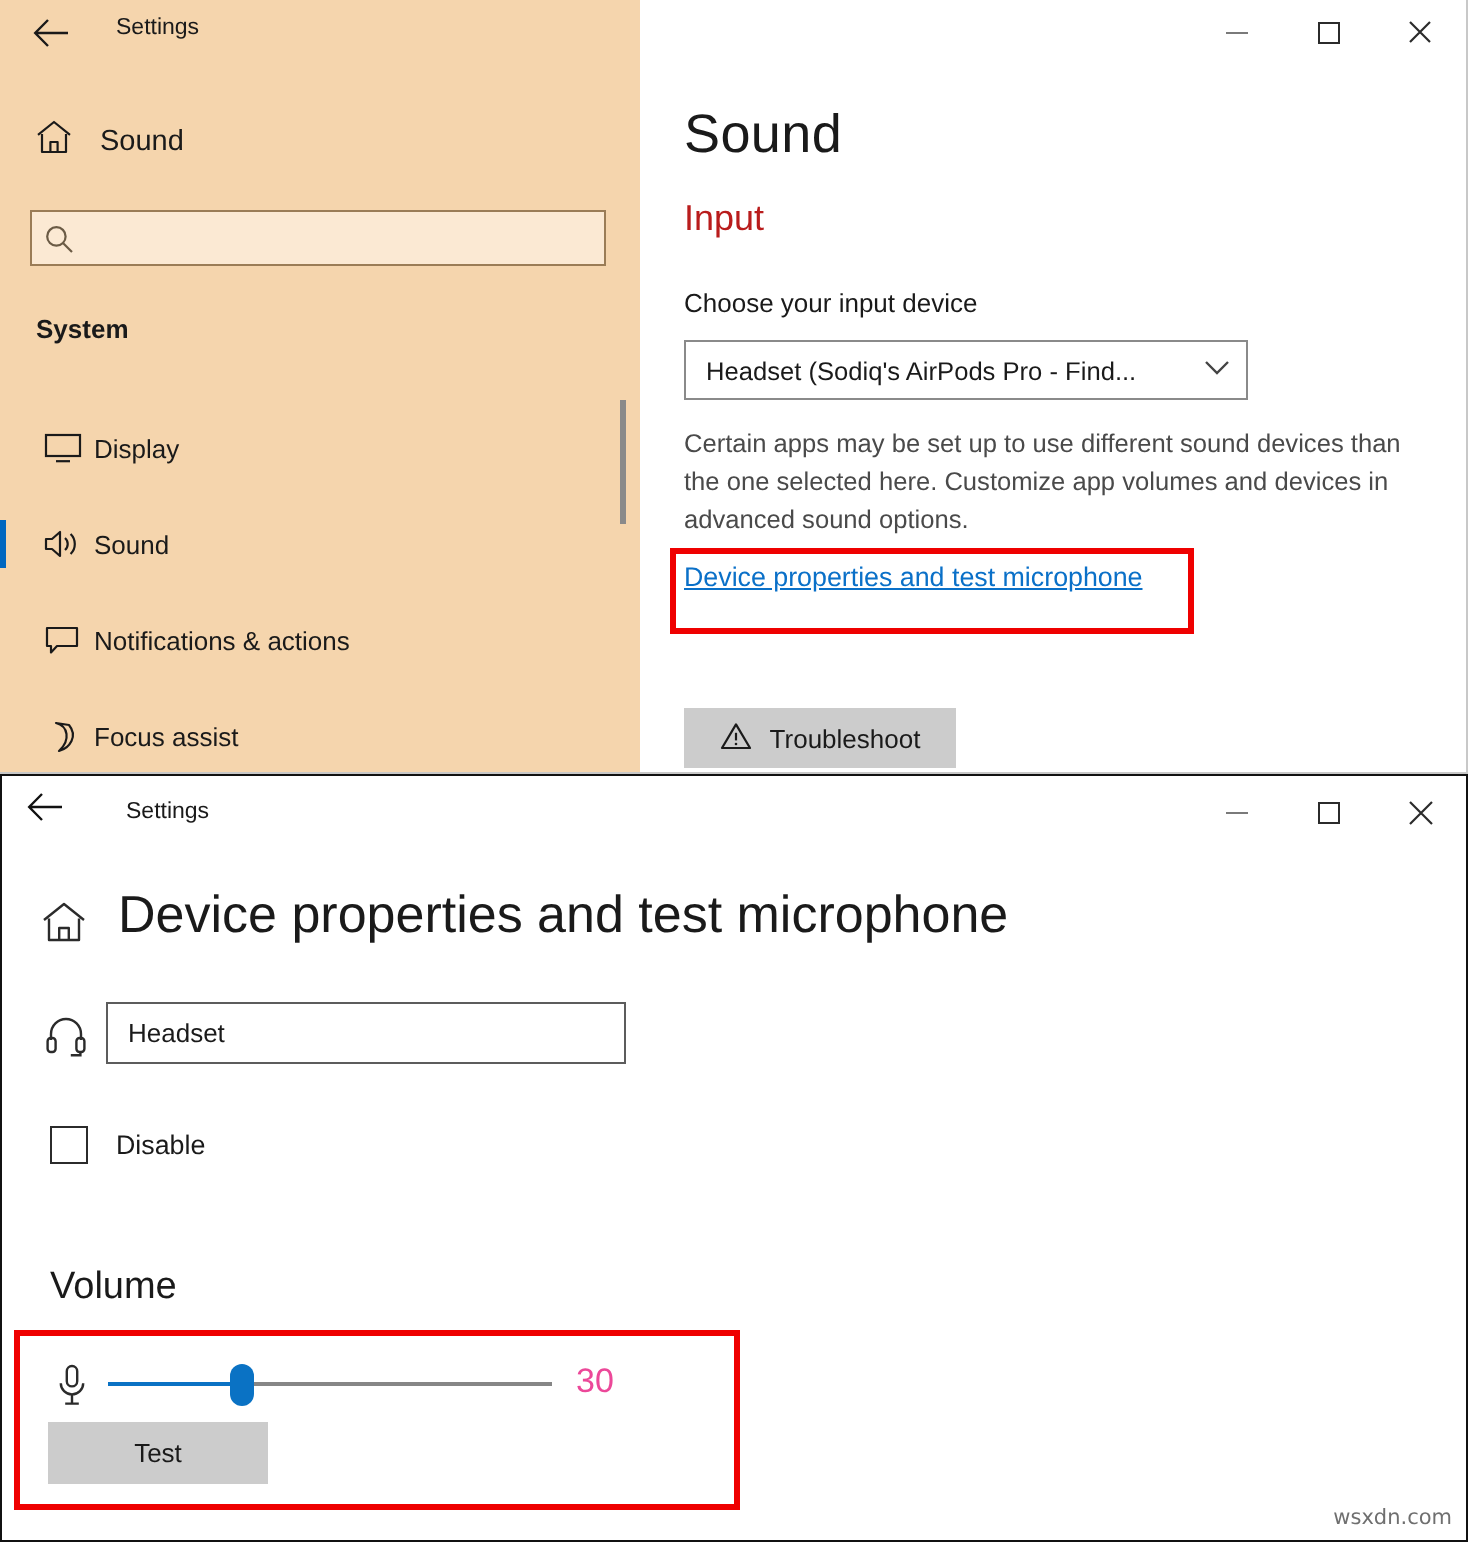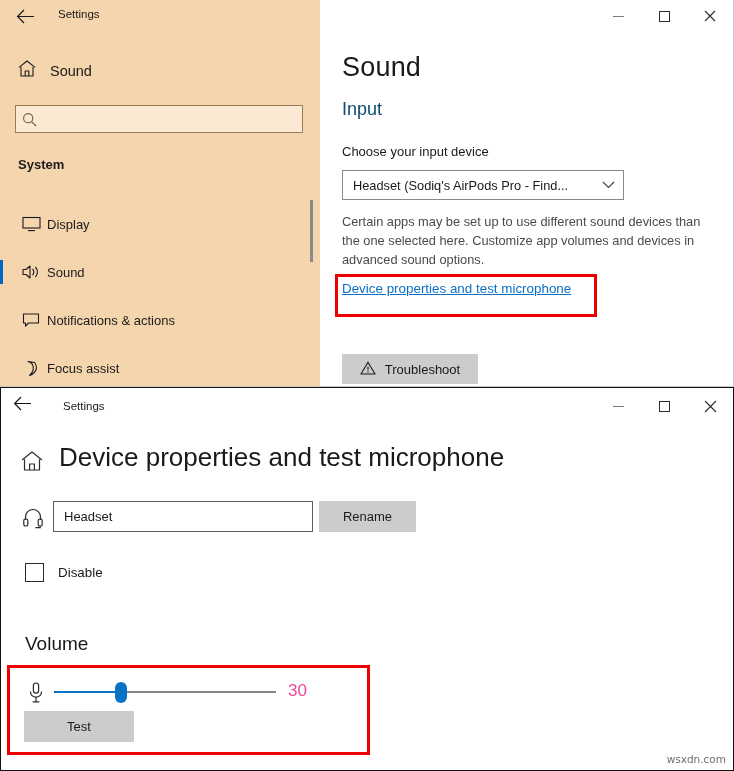--- a/index.html
+++ b/index.html
@@ -66,21 +66,21 @@
     background: #8a8a8a;
   }
   #sb-scroll-track {
     position: absolute; left: 310px; top: 160px; width: 3px; height: 220px;
     background: transparent;
   }
 
   
   #sound-main { position: absolute; left: 320px; top: 32px; width: 414px; height: 355px; background:#fff; }
   .h1 { position: absolute; left: 22px; top: 20px; font-size: 27px; font-weight: 300; color: #1a1a1a; letter-spacing: .2px; }
-  .h2 { position: absolute; left: 22px; top: 67px; font-size: 18px; font-weight: 300; color: #0c4a6e; }
+  .h2 { position: absolute; left: 22px; top: 67px; font-size: 18px; font-weight: 300; color: #b91c1c; }
   .lbl-choose { position: absolute; left: 22px; top: 112px; font-size: 13px; color: #1a1a1a; }
   .combo {
     position: absolute; left: 22px; top: 138px; width: 282px; height: 30px;
     border: 1px solid #8a8a8a; background: #fff;
     display: flex; align-items: center; justify-content: space-between; padding: 0 8px 0 10px;
   }
   .combo .val { font-size: 12.8px; color: #1a1a1a; white-space: nowrap; overflow: hidden; }
   .combo .chev { font-size: 10px; color: #444; padding-left: 6px; }
   .para {
     position: absolute; left: 22px; top: 180px; width: 372px;
@@ -291,23 +291,20 @@
       <svg width="20" height="22" viewBox="0 0 20 22" aria-hidden="true">
         <path d="M2.5 12 V9 A7.5 7.5 0 0 1 17.5 9 V12" fill="none" stroke="#2b2b2b" stroke-width="1.2"></path>
         <rect x="0.8" y="11" width="4" height="7" rx="1.6" fill="none" stroke="#2b2b2b" stroke-width="1.2"></rect>
         <rect x="15.2" y="11" width="4" height="7" rx="1.6" fill="none" stroke="#2b2b2b" stroke-width="1.2"></rect>
         <path d="M17.2 18 V19.6 H12.4" fill="none" stroke="#2b2b2b" stroke-width="1.2"></path>
       </svg>
     </div>
 
     <input id="dev-nameinput" type="text" value="Headset" style="">
 
-    <button id="dev-rename" class="btn-grey">
-      <span>Rename</span>
-    </button>
 
     <div id="dev-disable-row">
       <span class="cbx"></span>
       <span class="lbl">Disable</span>
     </div>
 
     <div id="dev-volume-h">Volume</div>
   </div>
 
   <div id="dev-mic-icon">

